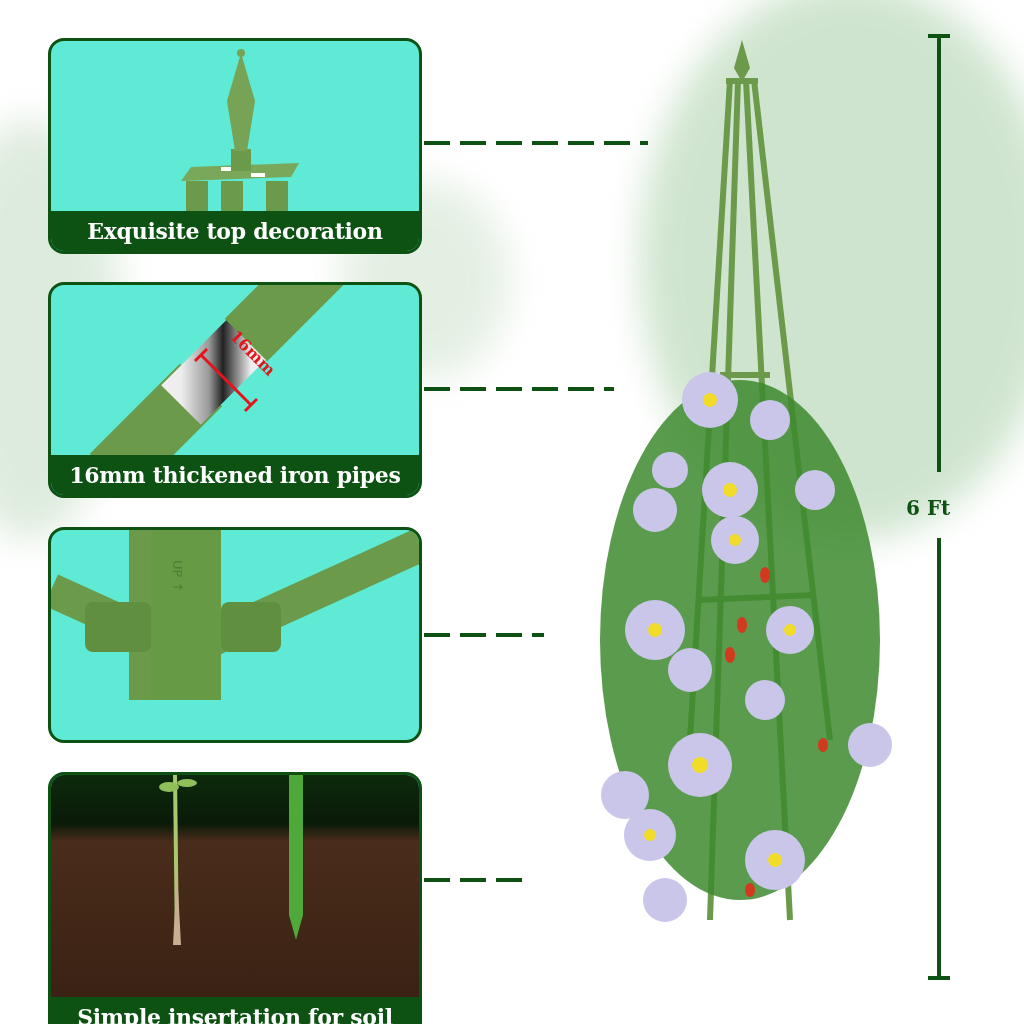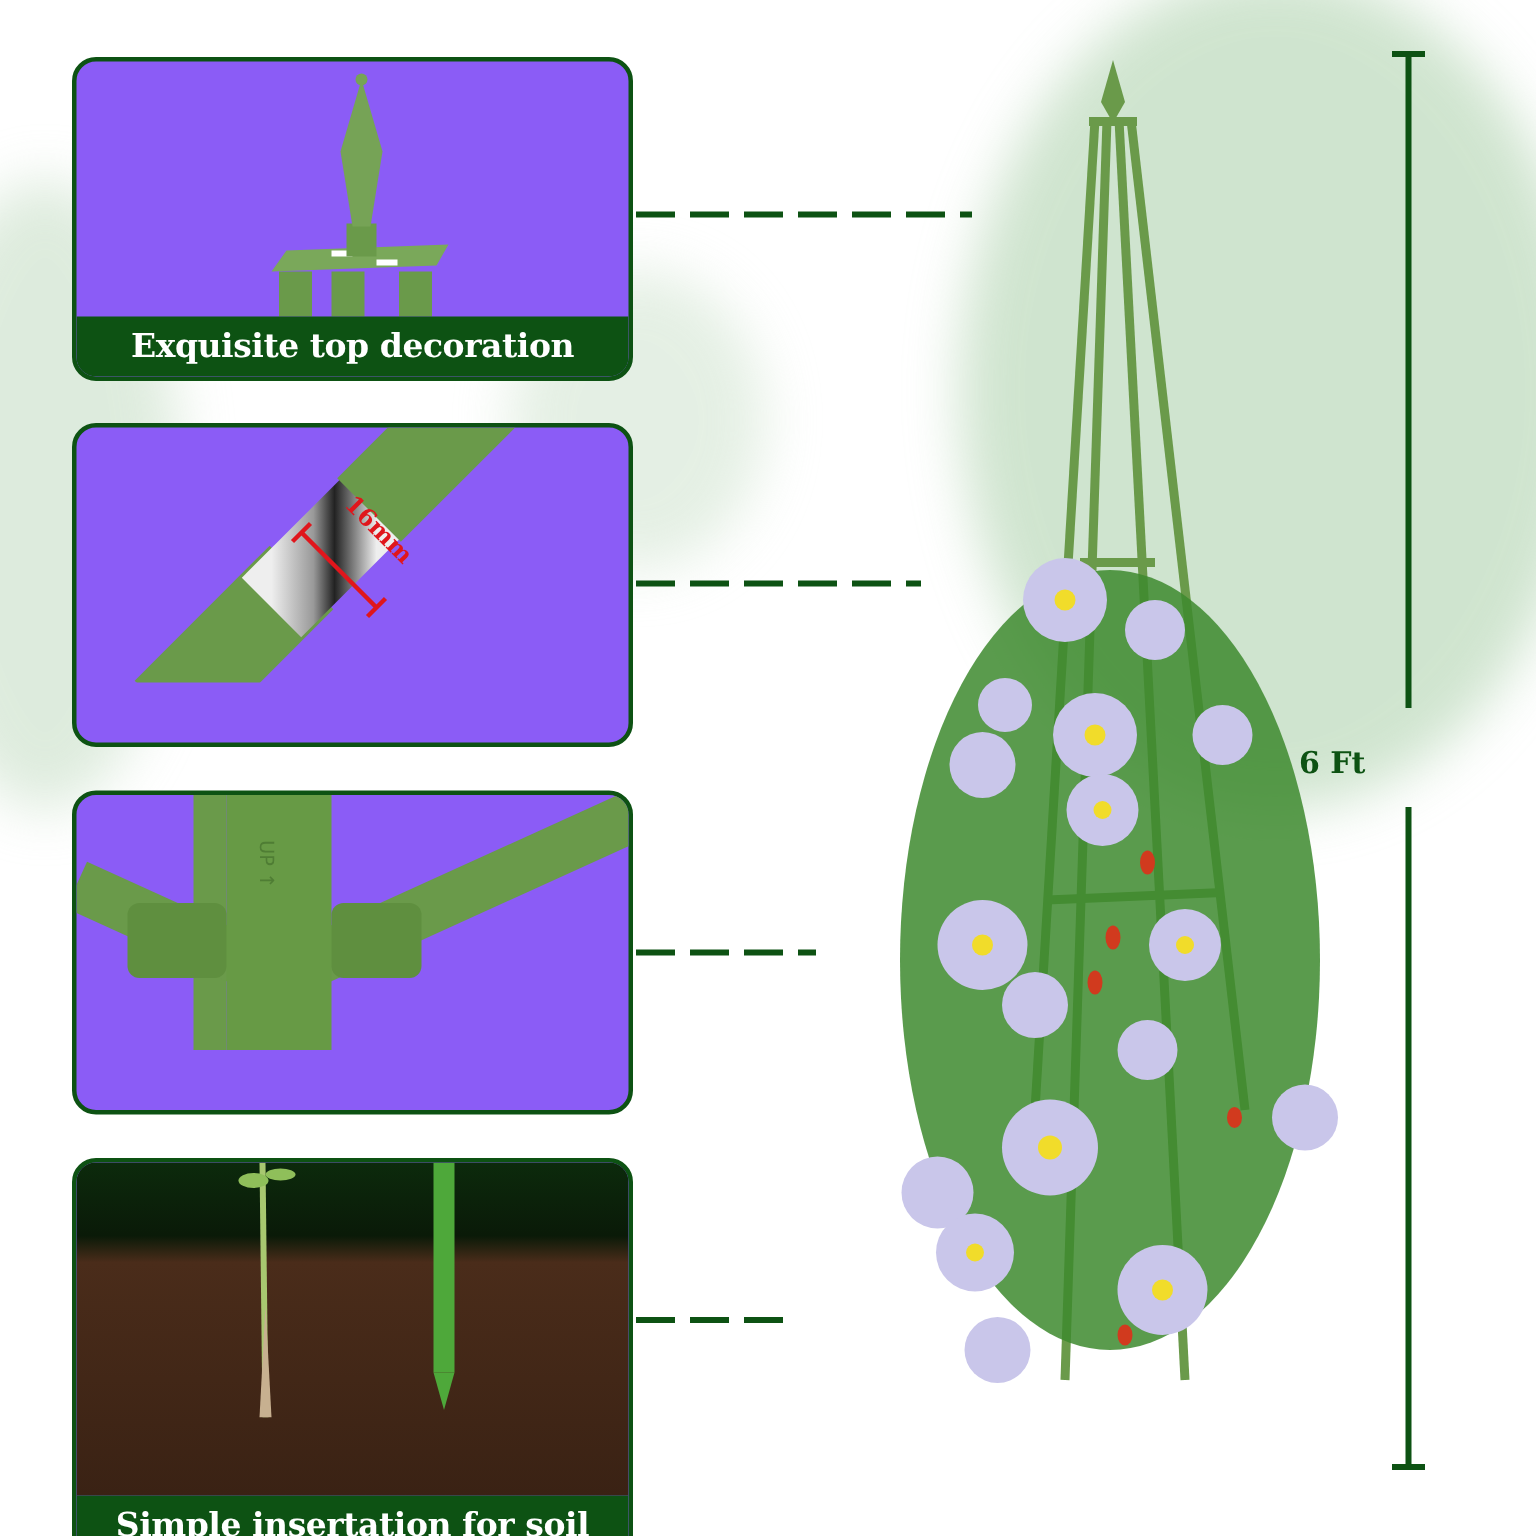--- a/index.html
+++ b/index.html
@@ -1,23 +1,23 @@
 <!DOCTYPE html>
 <html><head>
 <meta charset="utf-8">
 <style>
   html,body{margin:0;padding:0;}
   body{width:1024px;height:1024px;position:relative;overflow:hidden;background:#ffffff;font-family:"DejaVu Serif","Liberation Serif",serif;}
   .bg-leaf{position:absolute;border-radius:50%;filter:blur(18px);opacity:.55;}
-  .panel{position:absolute;left:48px;width:374px;border:3px solid #0d5213;border-radius:16px;background:#8b5cf6;overflow:hidden;box-sizing:border-box;}
+  .panel{position:absolute;left:48px;width:374px;border:3px solid #0d5213;border-radius:16px;background:#5eead4;overflow:hidden;box-sizing:border-box;}
   .panel .img{position:absolute;left:0;top:0;right:0;bottom:40px;}
   .panel .cap{position:absolute;left:0;right:0;bottom:0;height:40px;background:#0d5213;color:#fff;font-weight:bold;font-size:22px;line-height:40px;text-align:center;white-space:nowrap;letter-spacing:-0.3px;}
   .vline{position:absolute;background:#0d5213;}
   .dash{position:absolute;height:4px;background:repeating-linear-gradient(90deg,#0d5213 0 26px,transparent 26px 36px);}
-  .scale-label{position:absolute;left:866px;top:496px;font-size:20px;font-weight:bold;color:#0d5213;}
+  .scale-label{position:absolute;left:906px;top:496px;font-size:20px;font-weight:bold;color:#0d5213;}
 </style>
 </head>
 <body>
 
 <div class="bg-leaf" style="left:640px;top:-20px;width:420px;height:560px;background:#a9cfa8;"></div>
 <div class="bg-leaf" style="left:-60px;top:120px;width:180px;height:420px;background:#c3dcc2;"></div>
 <div class="bg-leaf" style="left:340px;top:180px;width:170px;height:200px;background:#cfe3ce;"></div>
 
 <div class="panel" style="top:38px;height:216px;">
   <div class="img">
@@ -49,20 +49,21 @@
       </defs>
       <line x1="60" y1="190" x2="150" y2="100" stroke="#6a9a4a" stroke-width="60"></line>
       <line x1="130" y1="120" x2="200" y2="50" stroke="url(#metal)" stroke-width="56"></line>
       <line x1="195" y1="55" x2="300" y2="-50" stroke="#6a9a4a" stroke-width="60"></line>
       <line x1="150" y1="70" x2="200" y2="120" stroke="#e0161c" stroke-width="3"></line>
       <line x1="144" y1="76" x2="156" y2="64" stroke="#e0161c" stroke-width="3"></line>
       <line x1="194" y1="126" x2="206" y2="114" stroke="#e0161c" stroke-width="3"></line>
       <text x="178" y="52" fill="#e0161c" font-size="16" font-weight="bold" font-family="DejaVu Serif, serif" transform="rotate(45 178 52)">16mm</text>
     </svg>
   </div>
+  <div class="cap">16mm thickened iron pipes</div>
 </div>
 
 <div class="panel" style="top:527px;height:216px;">
   <div class="img">
     <svg width="368" height="170" viewBox="0 0 368 170">
       <rect x="78" y="0" width="22" height="170" fill="#6a9a4a"></rect>
       <line x1="0" y1="60" x2="110" y2="110" stroke="#6a9a4a" stroke-width="34"></line>
       <line x1="160" y1="110" x2="380" y2="10" stroke="#6a9a4a" stroke-width="34"></line>
       <rect x="100" y="0" width="70" height="170" fill="#679a45"></rect>
       <rect x="34" y="72" width="66" height="50" rx="8" fill="#5f8f3f"></rect>

